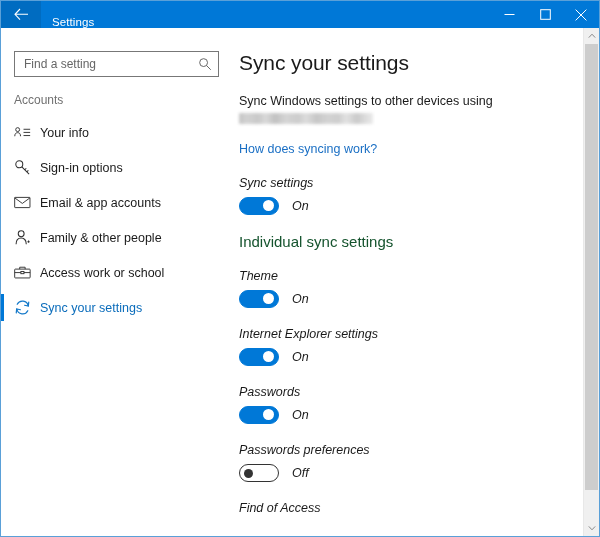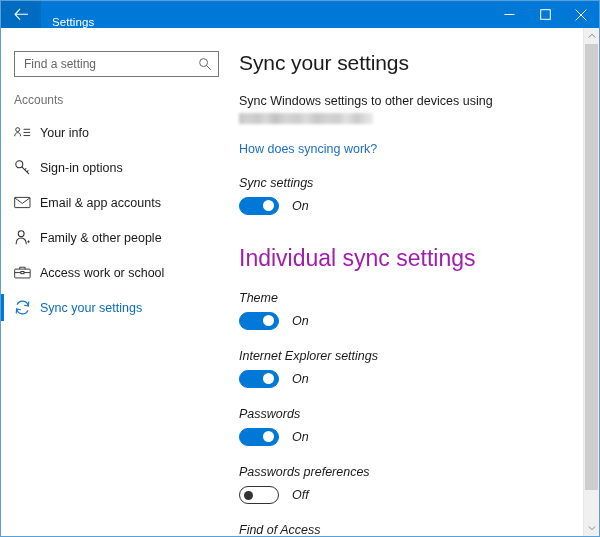--- a/index.html
+++ b/index.html
@@ -242,24 +242,24 @@
     top: 3.5px;
     left: 4px;
   }
   .toggle-state {
     font-size: 12.5px;
     color: #1a1a1a;
     margin-left: 13px;
   }
 
   .section-title {
-    font-size: 23px;
+    font-size: 15px;
     font-weight: normal;
-    color: #a21caf;
-    margin-top: 30px;
+    color: #14532d;
+    margin-top: 18px;
     margin-bottom: 4px;
   }
 
   
   .scrollbar {
     position: absolute;
     right: 0;
     top: 0;
     width: 16px;
     height: 508px;

